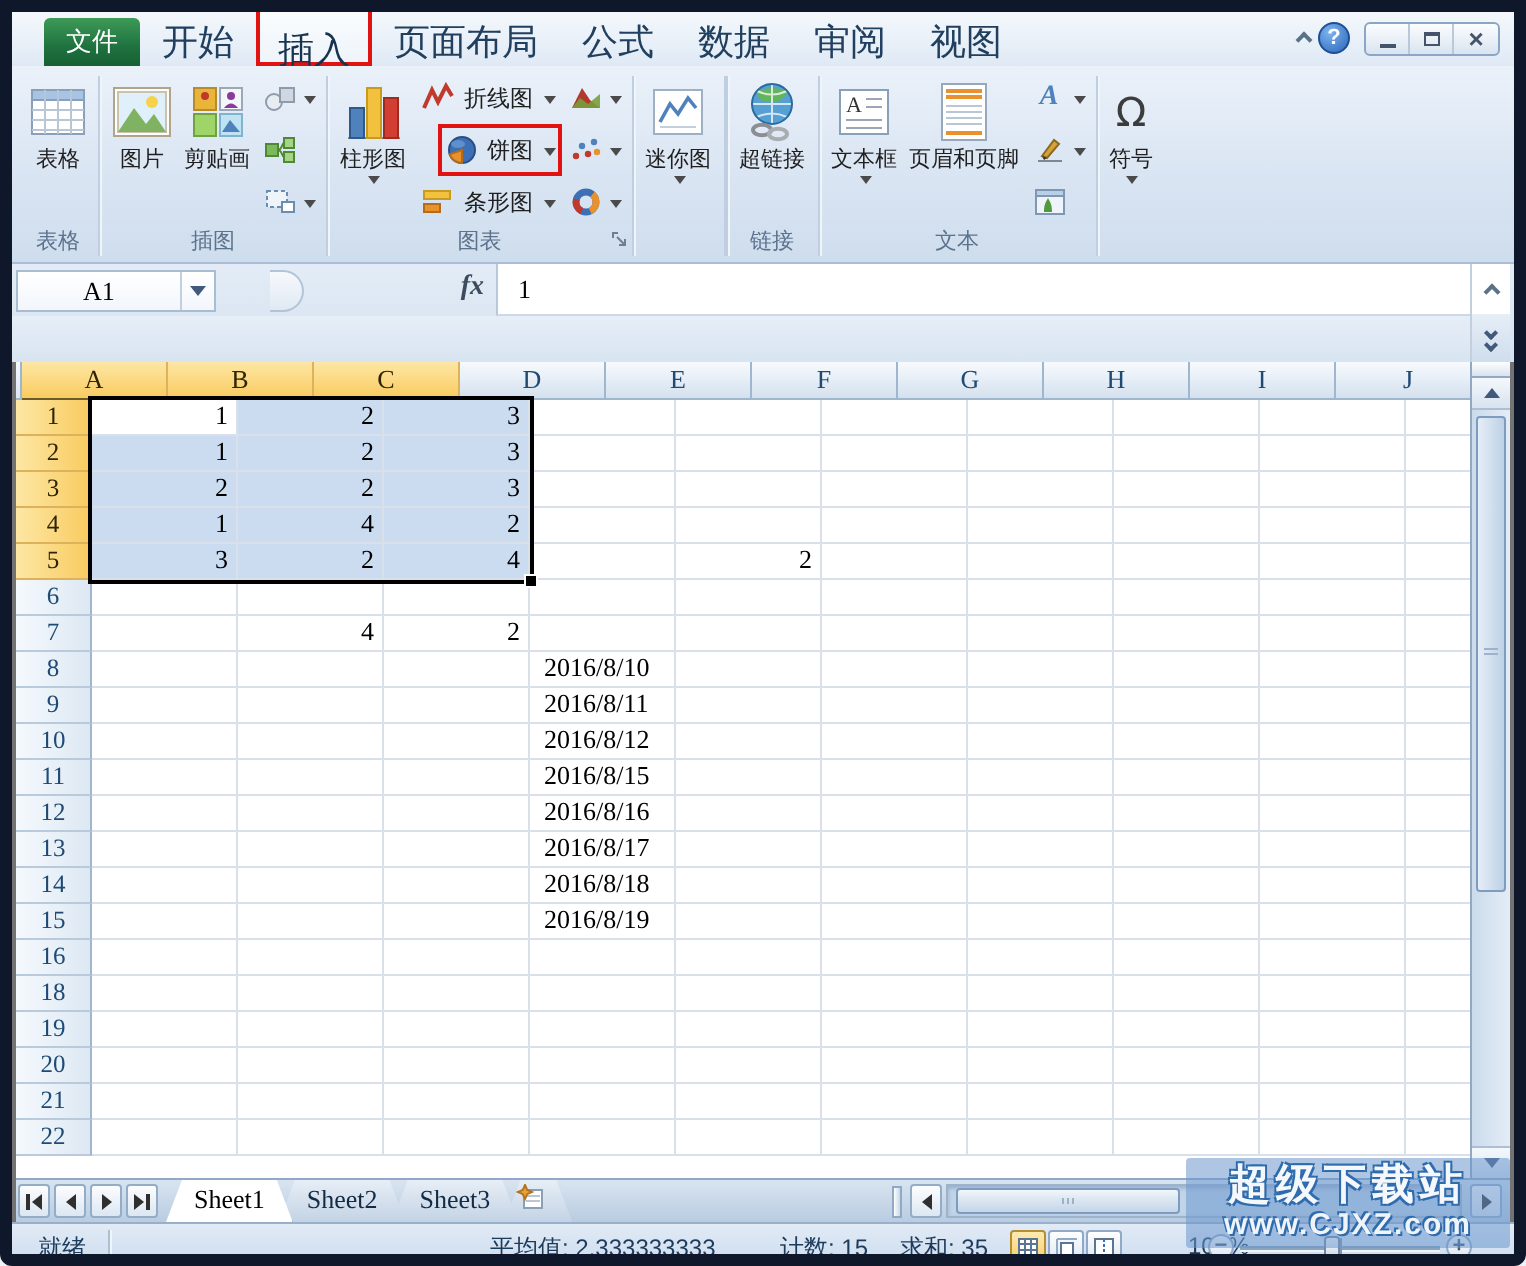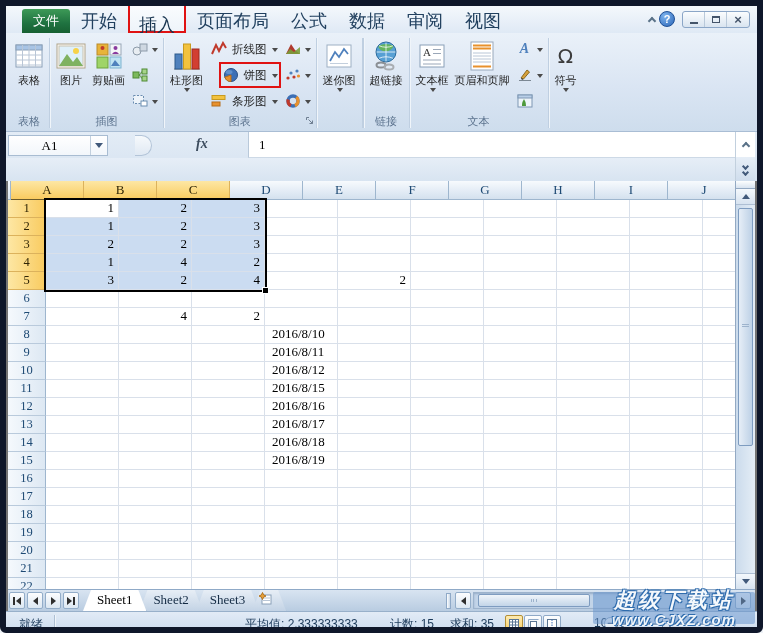--- a/index.html
+++ b/index.html
@@ -51,21 +51,21 @@
   .lbl2{width:36px;}
   
   .fbar{position:absolute;left:0;top:126px;right:0;height:49px;background:linear-gradient(#e3ecf6,#d5e2f0);}
   .nbox{position:absolute;left:2px;top:3px;width:100px;height:21px;background:linear-gradient(#ffffff,#f2f6fb);
         border:1px solid #a8bcd2;display:flex;}
   .nbox .txt{flex:1;font:13px "Liberation Serif",serif;text-align:center;padding-top:2px;}
   .nbox .drop{width:17px;border-left:1px solid #c2d0de;display:flex;align-items:center;justify-content:center;}
   .dnarrow{width:0;height:0;border-left:4px solid transparent;border-right:4px solid transparent;border-top:5px solid #41597a;}
   .ear{position:absolute;left:129px;top:3px;width:17px;height:21px;border:1px solid #b3c4d8;border-left:none;
        border-radius:0 11px 11px 0;background:linear-gradient(#f6f9fc,#e0e9f3);}
-  .fx{position:absolute;left:190px;top:4px;width:46px;
+  .fx{position:absolute;left:190px;top:4px;width:46px;text-align:right;
       font:italic bold 14px "Liberation Serif",serif;color:#3c4c5e;}
   .ffield{position:absolute;left:242px;top:0;right:22px;height:26px;background:#fff;
           border-left:1px solid #b9c9da;border-bottom:1px solid #cdd9e6;
           font:13px "Liberation Serif",serif;padding:5px 0 0 10px;}
   .fbar2{position:absolute;left:0;right:22px;top:26px;height:23px;background:linear-gradient(#e6eef7,#d8e4f1);}
   .fbtns{position:absolute;right:2px;top:0;width:20px;height:49px;border-left:1px solid #c2d0de;}
   .fb1{height:25px;background:#fff;display:flex;align-items:center;justify-content:center;}
   .fb2{height:24px;background:linear-gradient(#e6eef7,#cfdded);display:flex;flex-direction:column;align-items:center;justify-content:center;gap:1px;}
   .chevdn{width:5px;height:5px;border-right:2px solid #41597a;border-bottom:2px solid #41597a;transform:rotate(45deg);}
   
@@ -139,22 +139,22 @@
   .vb.on{background:linear-gradient(#fdeab0,#f9cf68);border-color:#b38f35;}
   .zoomwrap{position:absolute;left:598px;top:4px;width:132px;height:15px;}
   .ztrack{position:absolute;left:16px;right:16px;top:7px;height:2px;background:#8aa3bf;box-shadow:0 1px 0 #eef4fa;}
   .zmid{position:absolute;left:50%;top:3px;width:1px;height:9px;background:#7e97b4;}
   .zbtn{position:absolute;top:1px;width:13px;height:13px;border-radius:50%;border:1px solid #8fa9c7;
         background:linear-gradient(#ffffff,#dbe6f1);color:#41597a;font:bold 11px/11px "Liberation Sans",sans-serif;
         display:flex;align-items:center;justify-content:center;}
   .zthumb{position:absolute;left:58px;top:2px;width:8px;height:12px;border:1px solid #6f88a8;border-radius:2px;
         background:linear-gradient(#fdfefe,#c9d8e9);}
   
-  .wm{position:absolute;right:2px;bottom:3px;width:162px;height:32px;background:rgba(108,152,205,.55);
-      display:flex;flex-direction:column;align-items:center;justify-content:center;z-index:50;border-radius:2px;font-style:italic;}
+  .wm{position:absolute;right:2px;bottom:3px;width:162px;height:45px;background:rgba(108,152,205,.55);
+      display:flex;flex-direction:column;align-items:center;justify-content:center;z-index:50;border-radius:2px;}
   .wm1{font-size:21px;font-weight:bold;color:#f4f8fc;letter-spacing:3px;line-height:22px;
        text-shadow:1px 1px 0 #2f6cad,-1px -1px 0 #2f6cad,1px -1px 0 #2f6cad,-1px 1px 0 #2f6cad;}
   .wm2{font-size:15px;font-weight:bold;color:#eef4fa;letter-spacing:1px;line-height:17px;
        text-shadow:1px 1px 0 #2f6cad,-1px -1px 0 #2f6cad;}
 </style>
 </head>
 <body>
 
 <div class="win">
 
@@ -686,33 +686,20 @@
         <div class="cell leftal">2016/8/19</div>
         <div class="cell"></div>
         <div class="cell"></div>
         <div class="cell"></div>
         <div class="cell"></div>
         <div class="cell"></div>
         <div class="cell"></div>
       </div>
       <div class="grow">
         <div class="rowh">16</div>
-        <div class="cell"></div>
-        <div class="cell"></div>
-        <div class="cell"></div>
-        <div class="cell"></div>
-        <div class="cell"></div>
-        <div class="cell"></div>
-        <div class="cell"></div>
-        <div class="cell"></div>
-        <div class="cell"></div>
-        <div class="cell"></div>
-      </div>
-      <div class="grow">
-        <div class="rowh">17</div>
         <div class="cell"></div>
         <div class="cell"></div>
         <div class="cell"></div>
         <div class="cell"></div>
         <div class="cell"></div>
         <div class="cell"></div>
         <div class="cell"></div>
         <div class="cell"></div>
         <div class="cell"></div>
         <div class="cell"></div>

